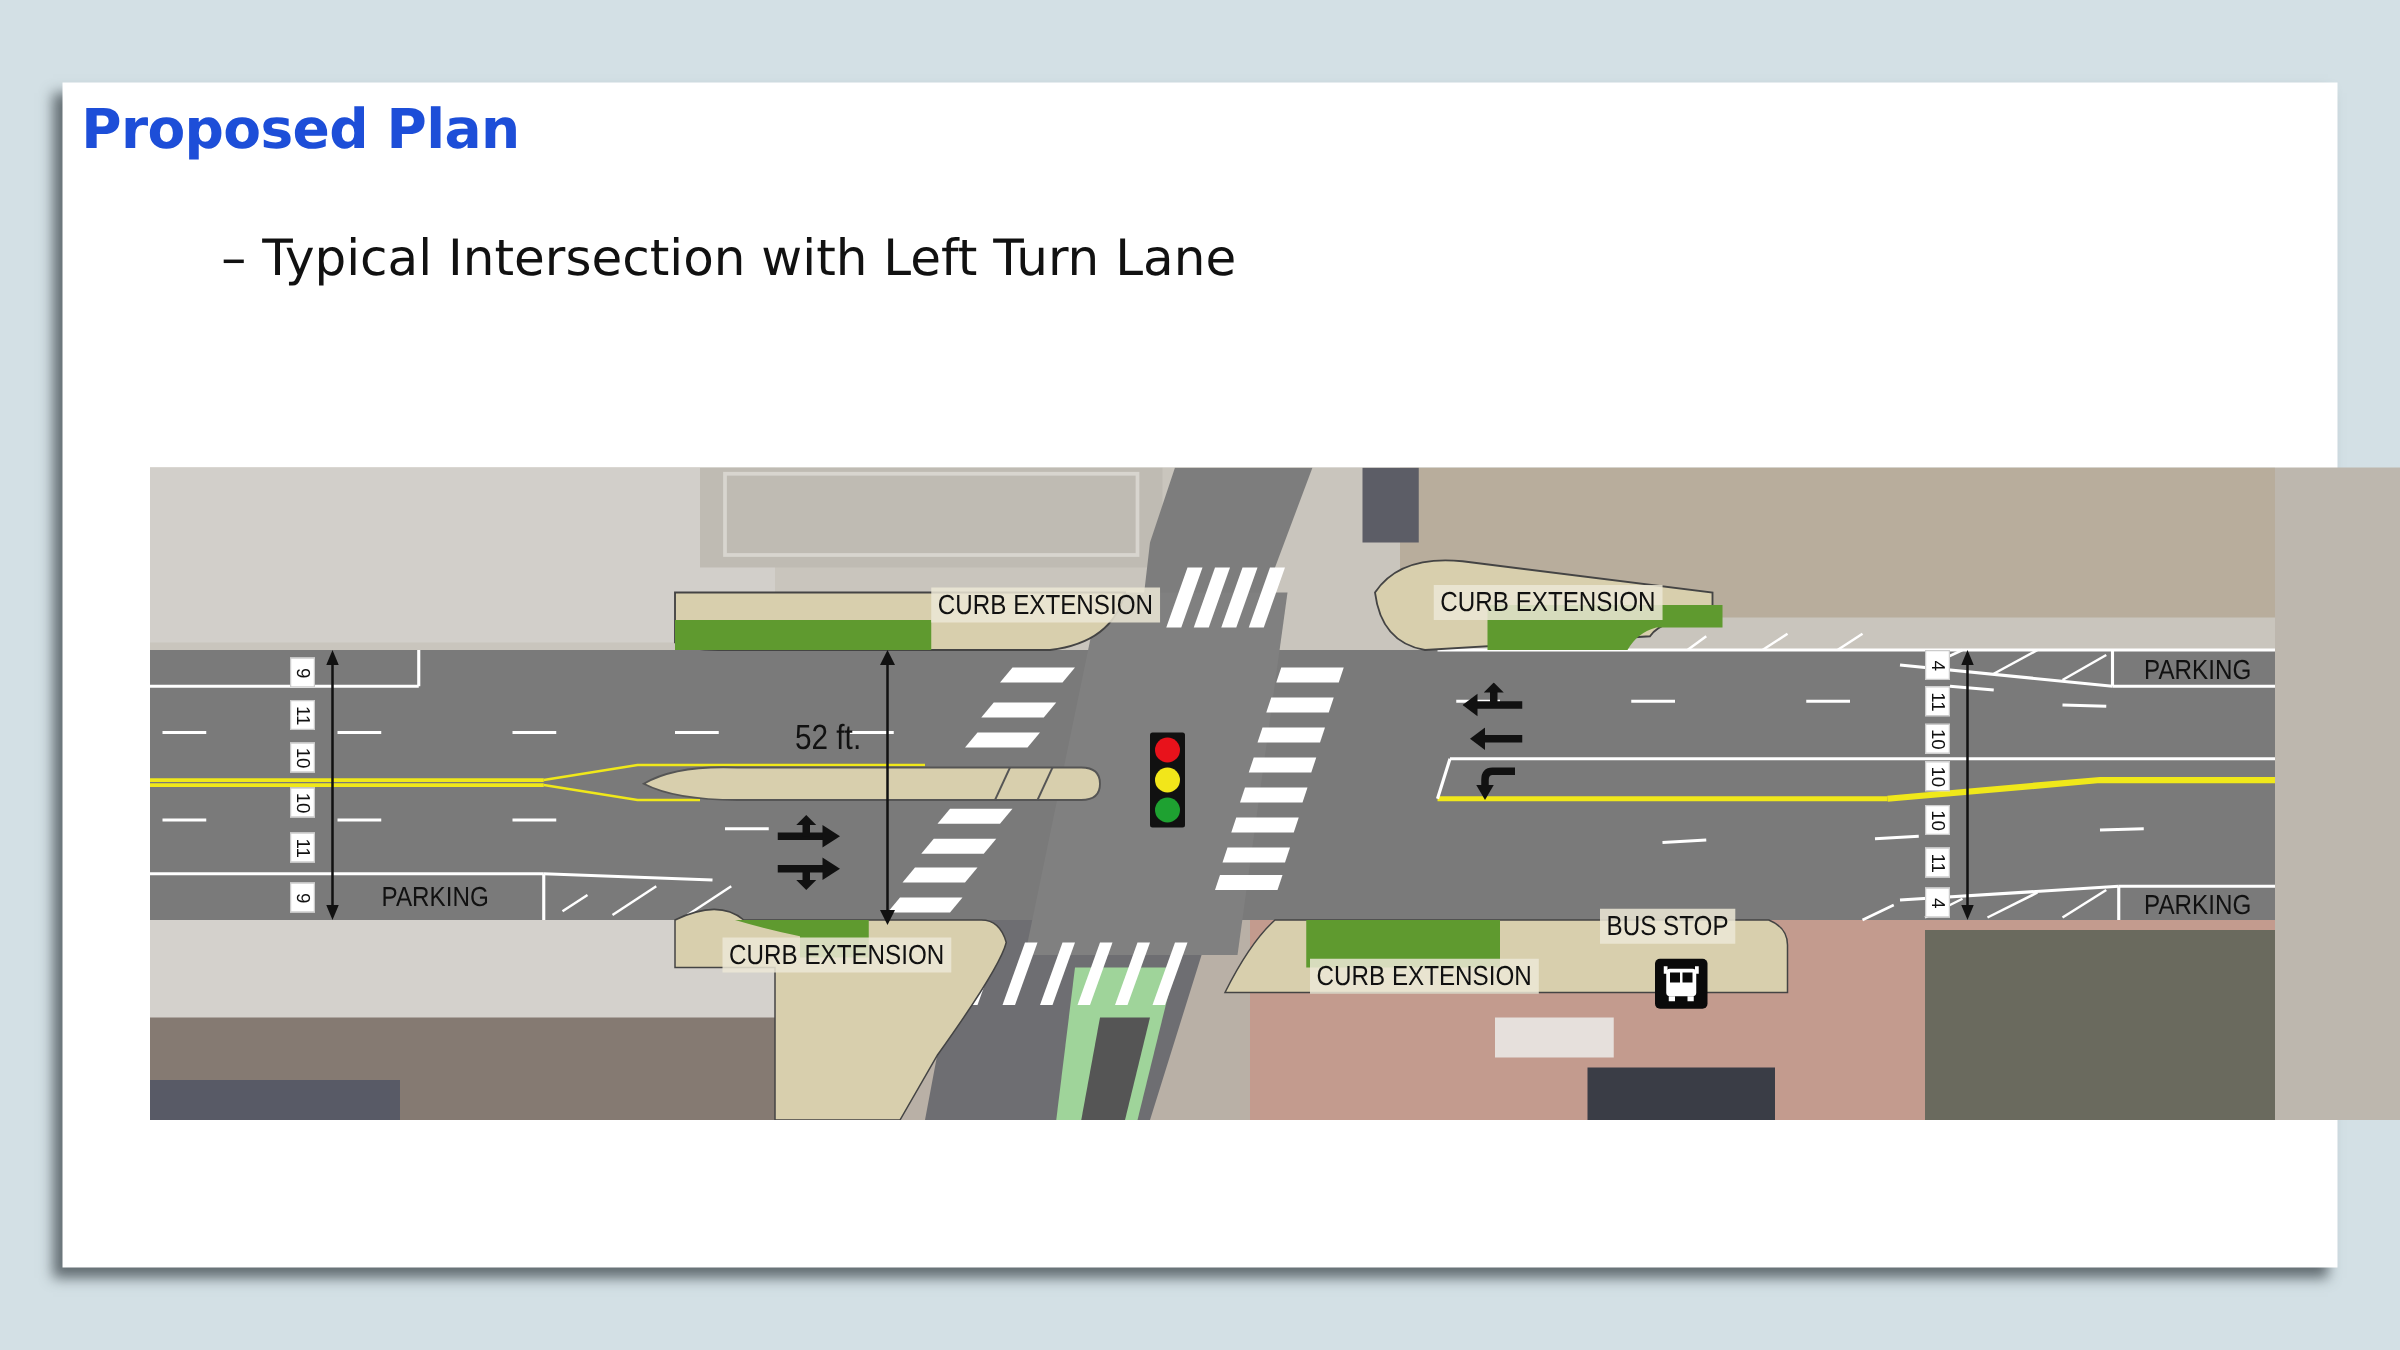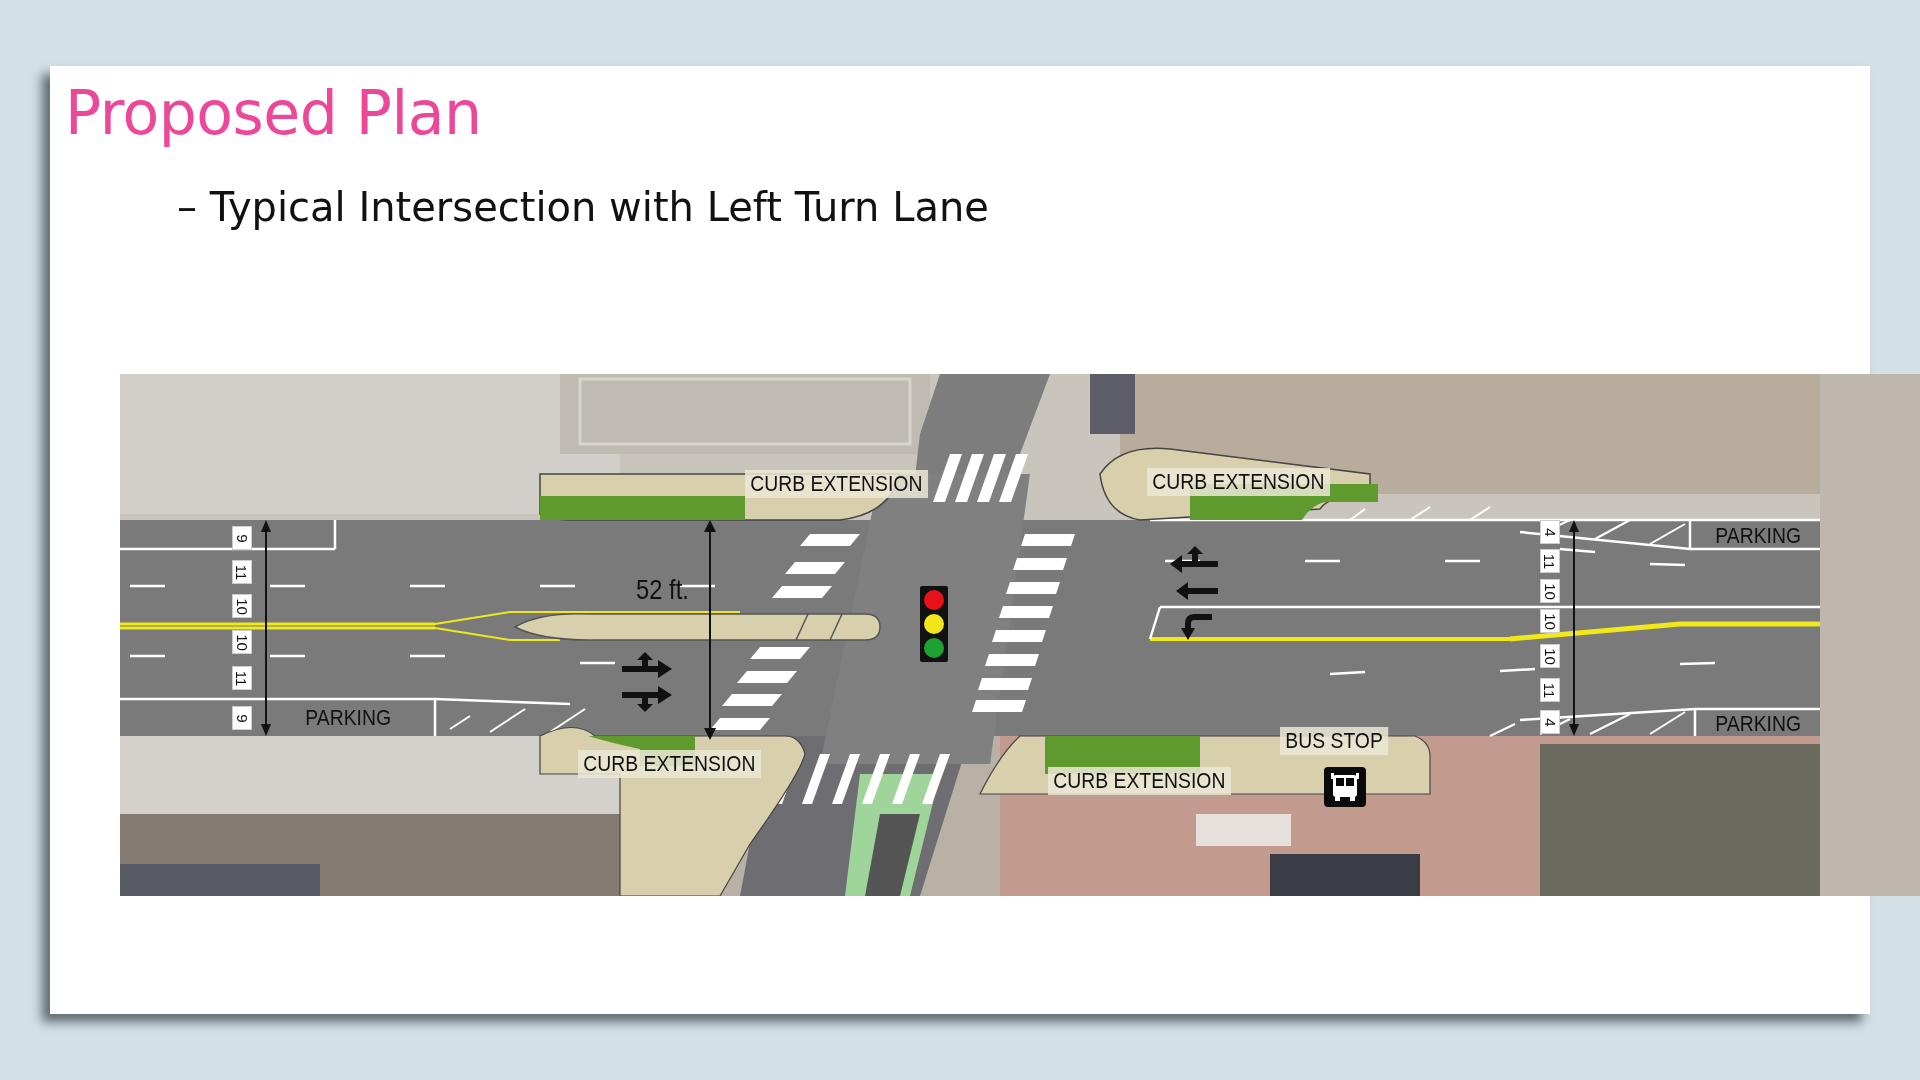--- a/index.html
+++ b/index.html
@@ -1,18 +1,18 @@
 <!DOCTYPE html>
 <html><head>
 <meta charset="utf-8">
 <style>
   html,body{margin:0;padding:0;}
   body{width:1920px;height:1080px;background:#d3e0e5;position:relative;overflow:hidden;font-family:"Liberation Sans",sans-serif;}
   .slide{position:absolute;left:50px;top:66px;width:1820px;height:948px;background:#ffffff;box-shadow:-8px 8px 10px rgba(60,70,75,0.75);}
-  .title{position:absolute;left:15px;top:12px;font-family:"DejaVu Sans",sans-serif;font-weight:normal;font-size:60px;color:#ec4899;letter-spacing:-0.5px;}
+  .title{position:absolute;left:15px;top:12px;font-family:"DejaVu Sans",sans-serif;font-weight:bold;font-size:44px;color:#1d4ed8;letter-spacing:-0.5px;}
   .subtitle{position:absolute;left:127px;top:118px;font-family:"DejaVu Sans",sans-serif;font-size:40px;color:#111;}
   .map{position:absolute;left:70px;top:308px;width:1916px;height:522px;overflow:hidden;background:#bdb7ae;text-align:right;}
   .map svg{position:absolute;left:0;top:0;}
   .lbl{position:absolute;font-family:"Liberation Sans",sans-serif;font-size:22px;color:#111;background:rgba(236,232,214,0.85);padding:1px 6px;white-space:nowrap;transform:scaleX(0.88);transform-origin:left top;}
   .lbl.plain{background:transparent;}
   .dim{position:absolute;width:18px;height:22px;background:#fff;border:1px solid #ccc;font-size:15px;color:#111;display:flex;align-items:center;justify-content:center;}
   .dim span{transform:rotate(90deg);display:block;}
   .ft{position:absolute;font-size:28px;color:#111;transform:scaleX(0.85);transform-origin:left top;}
   .signal{position:absolute;width:28px;height:76px;background:#111;border-radius:2px;}
   .signal i{position:absolute;left:4px;width:20px;height:20px;border-radius:50%;}

